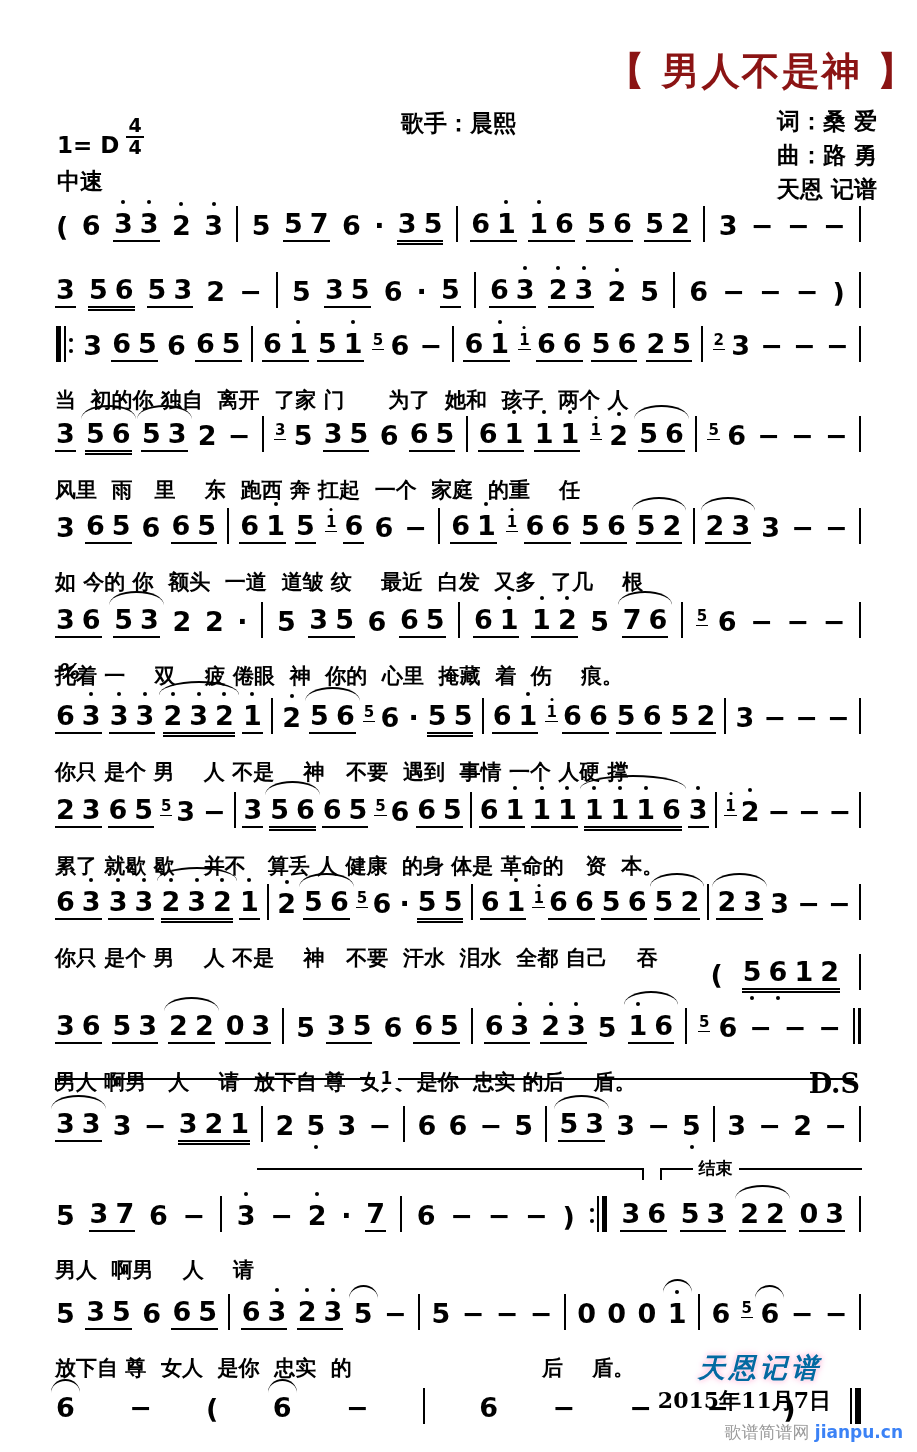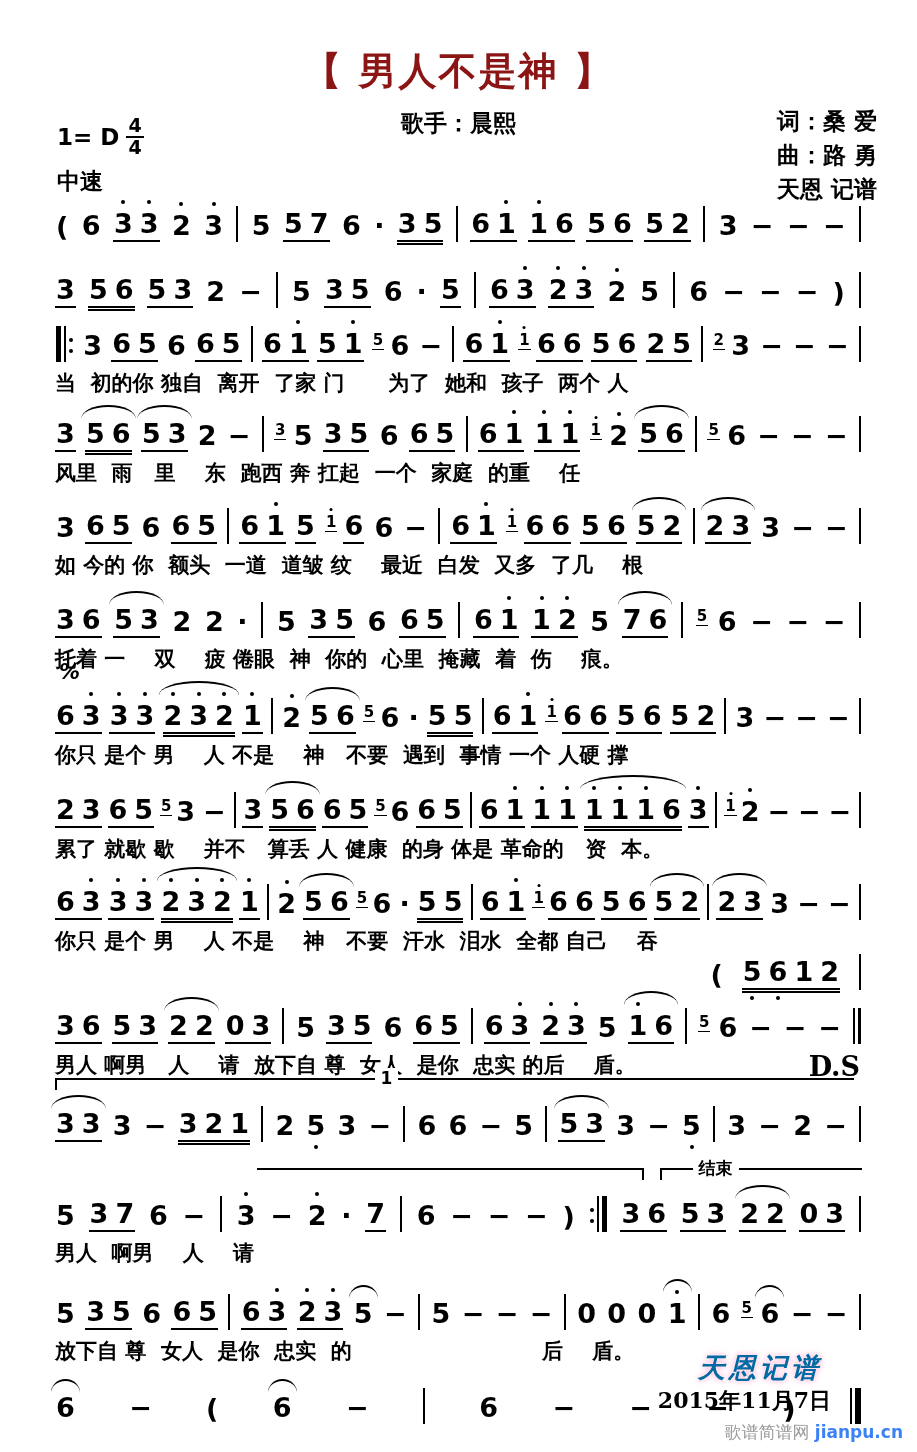--- a/index.html
+++ b/index.html
@@ -1,24 +1,24 @@
 <!DOCTYPE html>
 <html><head>
 <meta charset="utf-8">
 <style>
   html,body{margin:0;padding:0;background:#e8e8e8}
   .page{position:relative;width:917px;height:1452px;background:#ffffff;margin:0 auto;
         font-family:"DejaVu Sans","Liberation Sans",sans-serif;color:#000;overflow:hidden}
 
   
-  .title{position:absolute;top:46px;left:0;width:100%;text-align:center;
+  .title{position:absolute;top:46px;left:0;width:100%;text-align:right;
          font-size:38px;font-weight:bold;color:#8b1414;letter-spacing:2px}
   .singer{position:absolute;top:108px;left:0;width:100%;text-align:center;font-size:23px;font-weight:bold}
   .credits{position:absolute;top:104px;right:40px;text-align:right;font-size:23px;font-weight:bold;line-height:34px}
-  .keysig{position:absolute;top:116px;left:57px;font-size:23px;font-weight:bold;display:flex;align-items:center;gap:7px}
+  .keysig{position:absolute;top:116px;left:57px;font-size:23px;font-weight:bold;display:flex;align-items:flex-end;gap:7px}
   .frac{display:inline-flex;flex-direction:column;align-items:center;font-size:19px;line-height:1.05;font-weight:bold}
   .frac .den{border-top:2px solid #000;padding:0 2px}
   .tempo{position:absolute;top:166px;left:57px;font-size:23px;font-weight:bold}
 
   
   .score-line{position:absolute;left:55px;width:807px}
   .line-notes{display:flex;justify-content:space-between;align-items:flex-end;height:46px;
               font-size:27px;font-weight:bold}
   .score-line.right-align .line-notes{justify-content:flex-end;gap:18px}
   .tok{position:relative;display:inline-flex;align-items:flex-end;gap:7px;line-height:1;padding:0 1px 3px}
@@ -35,21 +35,21 @@
   .tok.grace{font-size:15px;border-bottom:1.5px solid #000;padding-bottom:1px;margin:0 -3px 0 0;
              transform:translateY(-12px);}
   .tok.grace .dot{width:3px;height:3px}
   .tok.grace .dot.hi{top:-7px}
   .tok.bar{padding-bottom:0;gap:3px}
   .bline{display:inline-block;background:#000;height:36px}
   .rdots{display:inline-flex;flex-direction:column;justify-content:center;gap:7px;height:34px}
   .rdots i{width:4px;height:4px;background:#000;border-radius:50%;display:block}
   .paren{padding-bottom:2px}
 
-  .line-lyrics{position:relative;margin-top:7px;font-size:21px;font-weight:bold;white-space:pre;min-height:26px}
+  .line-lyrics{position:relative;margin-top:24px;font-size:21px;font-weight:bold;white-space:pre;min-height:26px}
   .score-line.lyr-right .line-lyrics{padding-right:6px}
   .right-label{position:absolute;right:2px;top:0;font-size:27px;font-weight:bold;
                font-family:"DejaVu Serif","Liberation Serif",serif}
 
   .segno{position:absolute;top:-28px;left:4px;font-size:21px;font-weight:bold;font-style:italic}
   .bracket{position:absolute;top:-18px;height:12px;border-top:2px solid #000}
   .bracket .tickL{position:absolute;left:0;top:-2px;width:2px;height:12px;background:#000}
   .bracket .tickR{position:absolute;right:0;top:-2px;width:2px;height:12px;background:#000}
   .bracket-label{position:absolute;top:-12px;background:#fff;padding:0 6px;font-size:17px;font-weight:bold;line-height:1.2}
 

